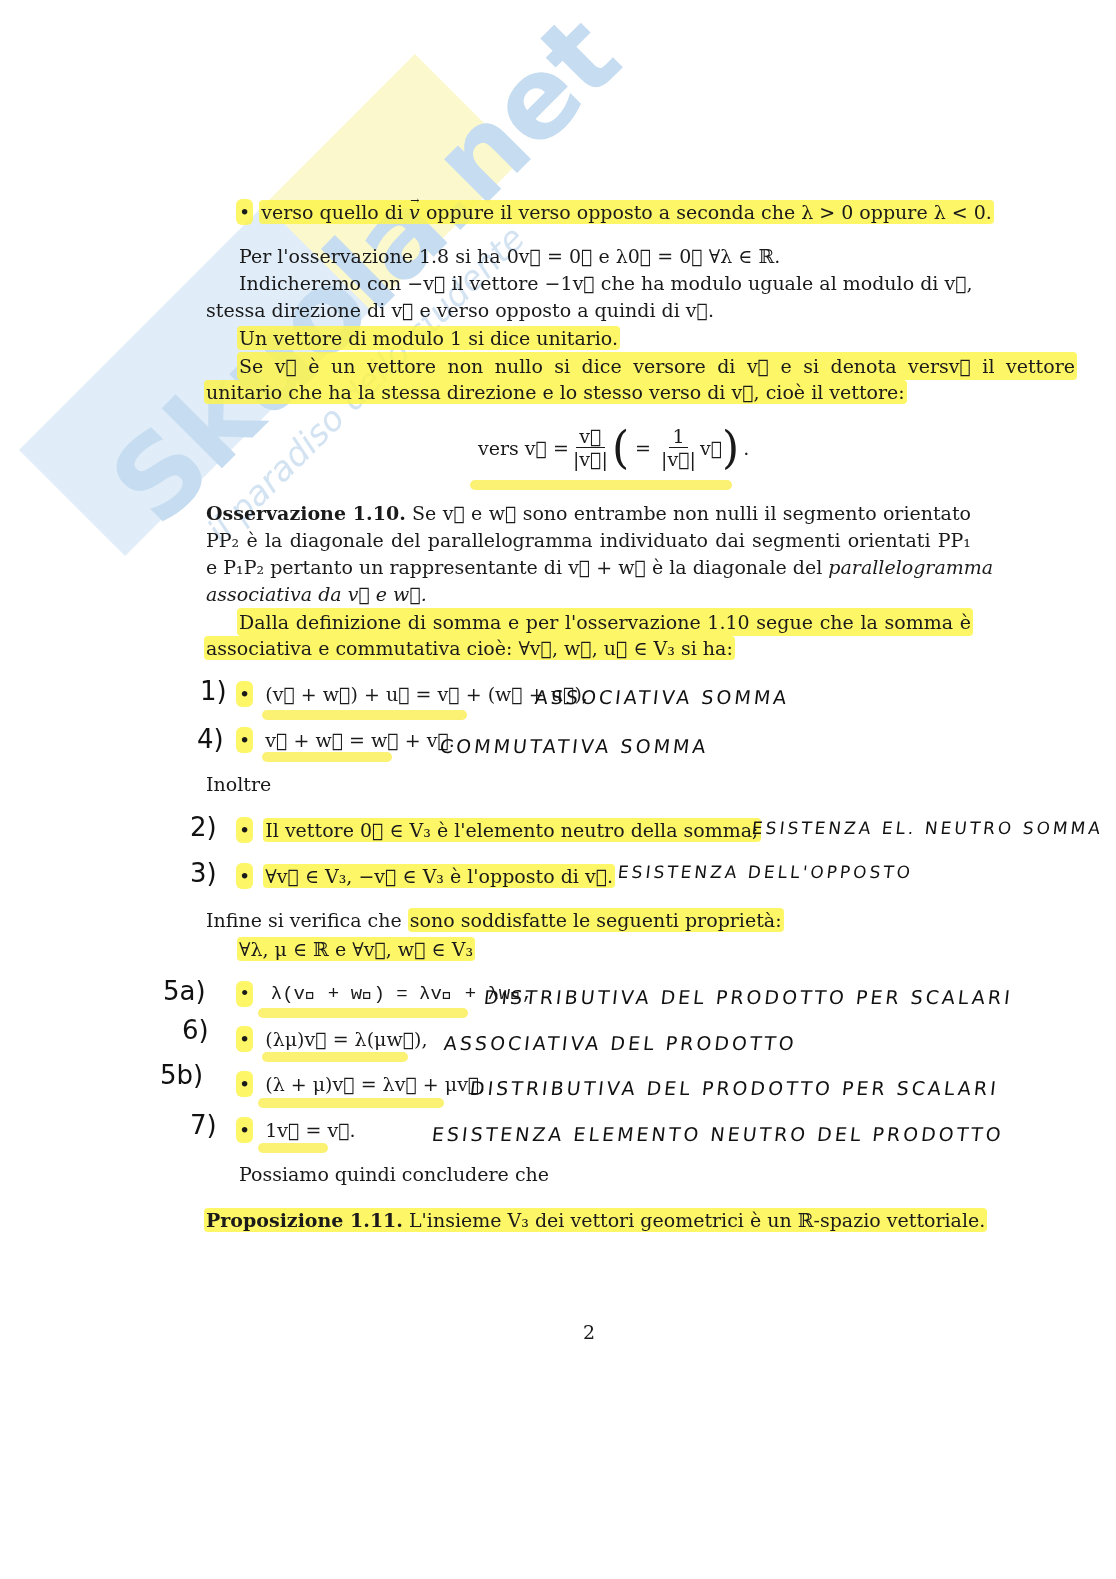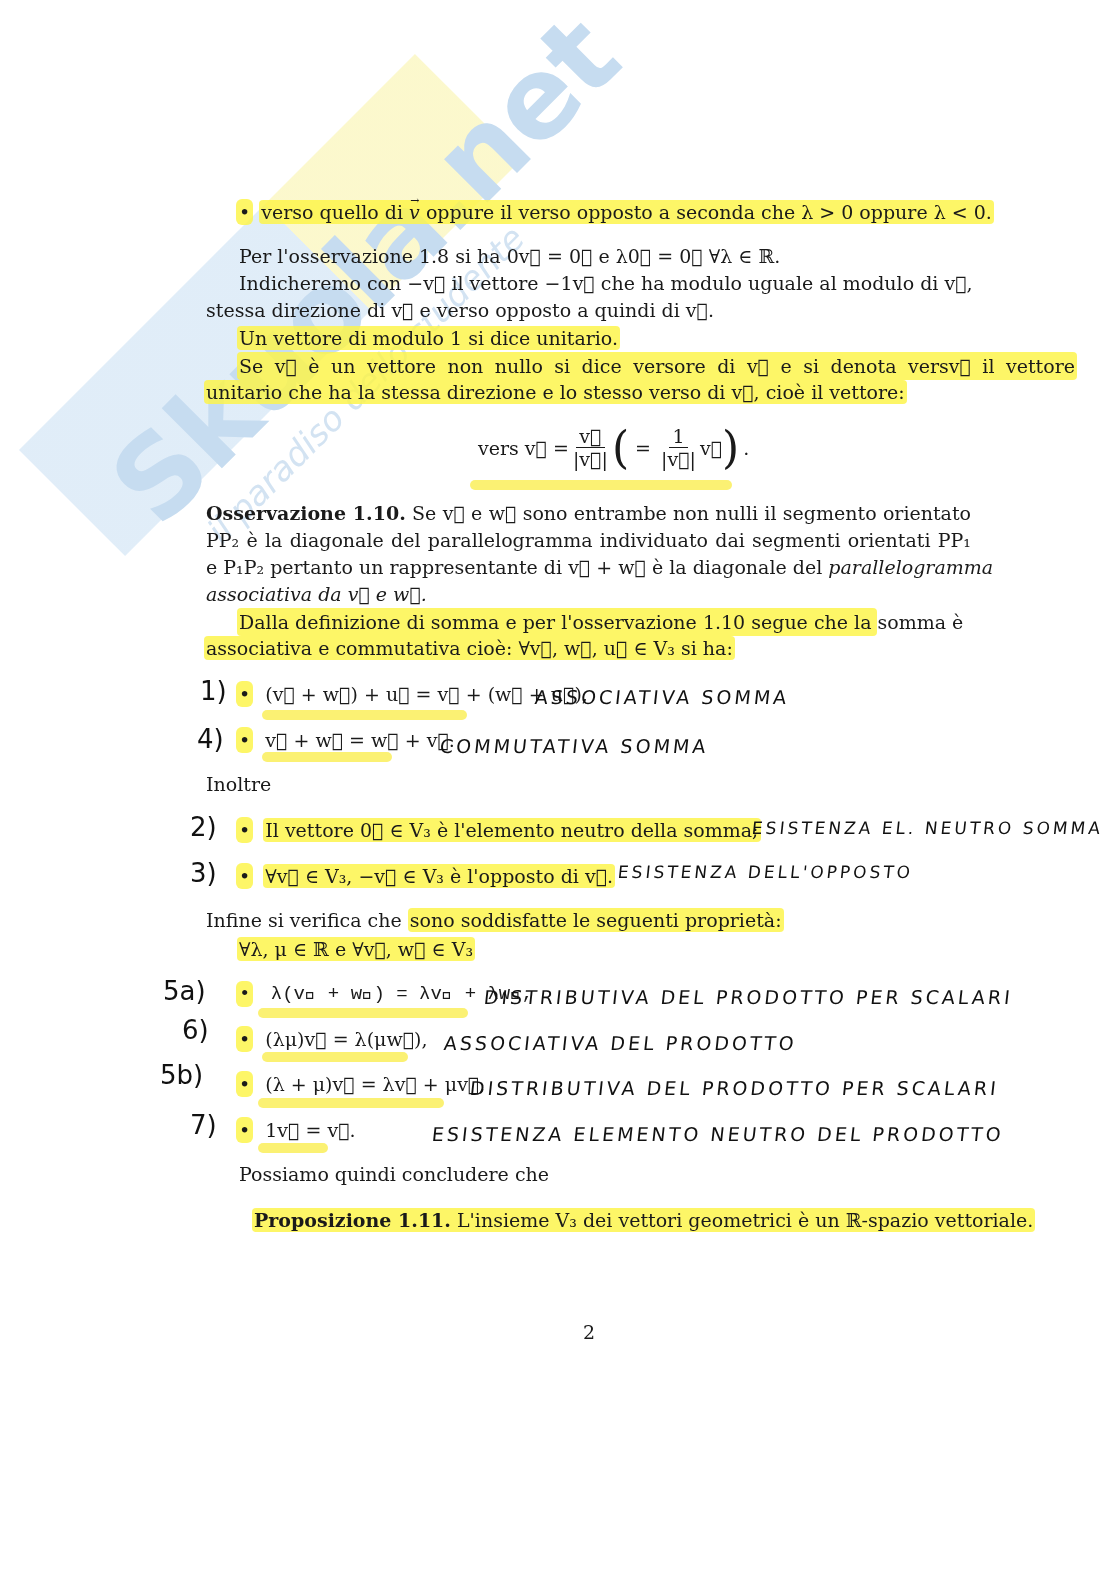--- a/index.html
+++ b/index.html
@@ -130,21 +130,21 @@
     <div class="line just" style="left:206px; top:500px; width:765px;">
       <span class="bold">Osservazione 1.10.</span>
       <span>Se v⃗ e w⃗ sono entrambe non nulli il segmento orientato</span>
     </div>
     <div class="line just" style="left:206px; top:527px; width:765px;">PP₂ è la diagonale del parallelogramma individuato dai segmenti orientati PP₁</div>
     <div class="line" style="left:206px; top:554px; width:765px;">
       <span>e P₁P₂ pertanto un rappresentante di v⃗ + w⃗ è la diagonale del </span><span class="ital">parallelogramma</span>
     </div>
     <div class="line ital" style="left:206px; top:581px;">associativa da v⃗ e w⃗.</div>
 
-    <div class="line" style="left:237px; top:608px; width:640px;">
+    <div class="line" style="left:237px; top:608px; width:736px;">
       <span class="hl just" style="display:block;">Dalla definizione di somma e per l'osservazione 1.10 segue che la somma è</span>
     </div>
     <div class="line" style="left:204px; top:635px;">
       <span class="hl">associativa e commutativa cioè: ∀v⃗, w⃗, u⃗ ∈ V₃ si ha:</span>
     </div>
 
     <div class="hand-num" style="left:200px; top:676px;">1)</div>
     <div class="line" style="left:236px; top:681px;">
       <span class="hl-dot">•</span>
       <span style="margin-left:6px;">(v⃗ + w⃗) + u⃗ = v⃗ + (w⃗ + u⃗),</span>
@@ -210,19 +210,19 @@
     <div class="hand-num" style="left:190px; top:1110px;">7)</div>
     <div class="line" style="left:236px; top:1117px;">
       <span class="hl-dot">•</span>
       <span style="margin-left:6px;">1v⃗ = v⃗.</span>
     </div>
     <div class="underline-stroke" style="left:258px; top:1143px; width:70px;"></div>
     <div class="hand" style="left:432px; top:1123px;">ESISTENZA ELEMENTO NEUTRO DEL PRODOTTO</div>
 
     <div class="line" style="left:239px; top:1161px;">Possiamo quindi concludere che</div>
 
-    <div class="line" style="left:204px; top:1207px;margin-left:48px;">
+    <div class="line" style="left:204px; top:1207px;">
       <span class="hl"><span class="bold">Proposizione 1.11.</span> <span>L'insieme V₃ dei vettori geometrici è un ℝ-spazio vettoriale.</span></span>
     </div>
 
     <div class="page-number">2</div>
   </div>
 </div>
 
 </body></html>

